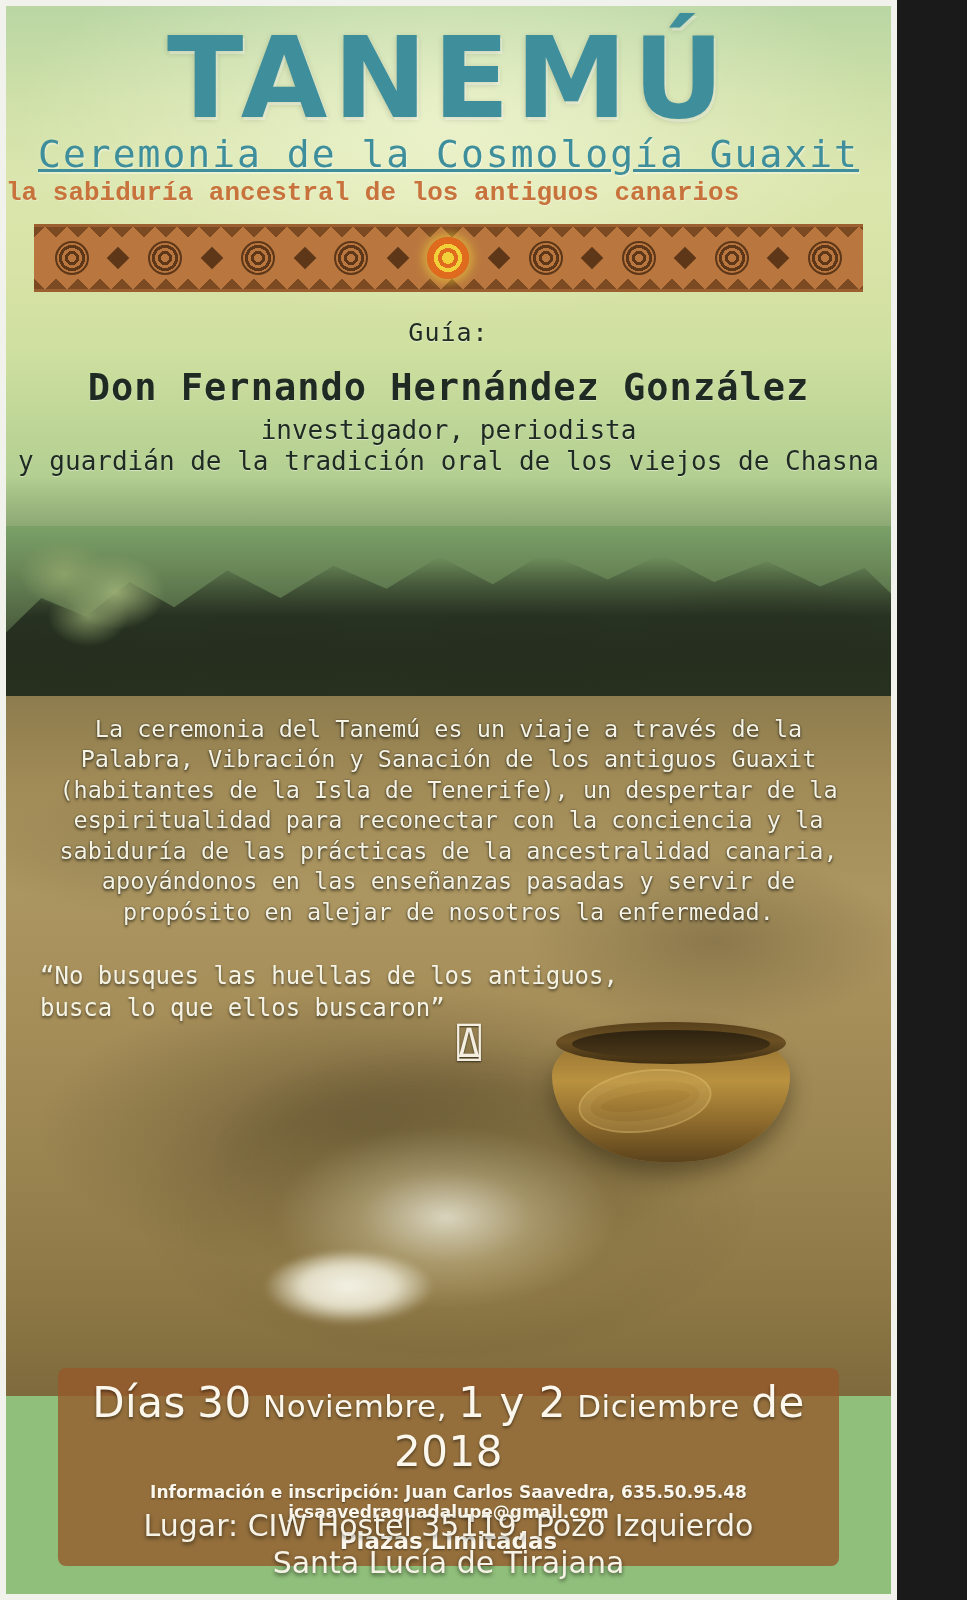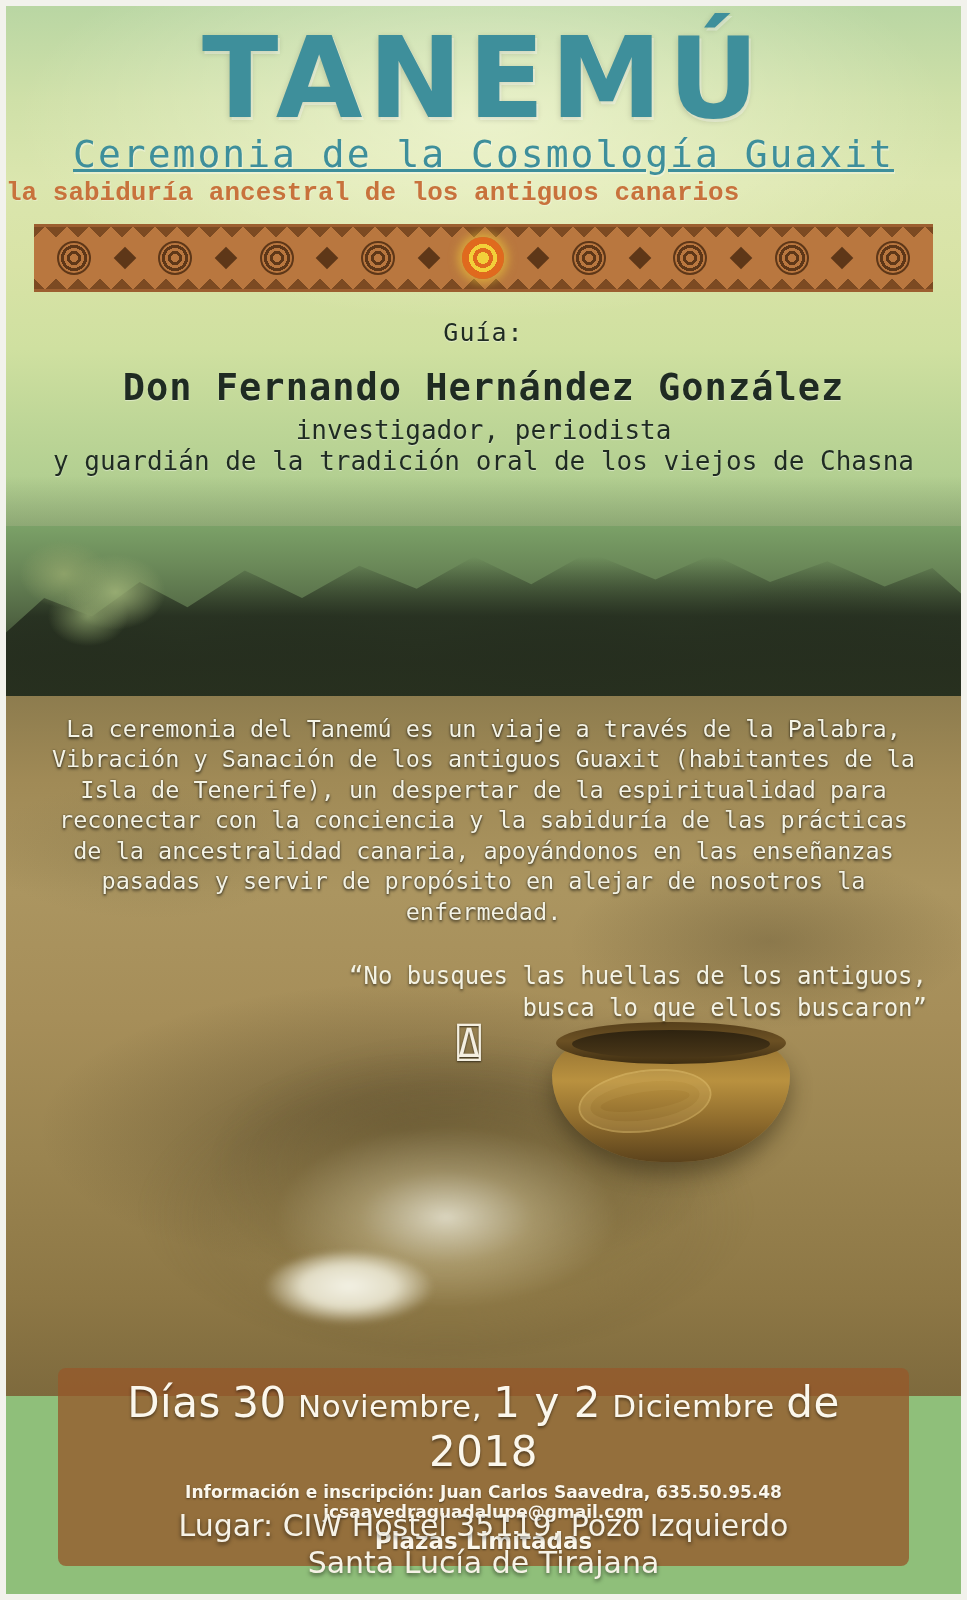--- a/index.html
+++ b/index.html
@@ -5,21 +5,21 @@
   html, body {
     margin: 0;
     padding: 0;
     background: #1a1a1a;
   }
   body {
     font-family: "DejaVu Sans Mono", monospace;
   }
   #poster {
     position: relative;
-    width: 967px;
+    width: 897px;
     height: 1600px;
     overflow: hidden;
     background: #8fbf7a;
     border: 6px solid #f2f2ec;
     box-sizing: border-box;
   }
   
   .bg-layer {
     position: absolute;
     left: 0; right: 0;
@@ -296,21 +296,21 @@
   .body-text {
     margin: 238px 34px 0 34px;
     text-align: center;
     color: #f4f3e4;
     font-size: 23.5px;
     line-height: 1.30;
     text-shadow: 0 2px 3px rgba(0,0,0,0.55), 0 0 2px rgba(0,0,0,0.5);
   }
   .quote {
     margin: 34px 34px 0 34px;
-    text-align: right;
+    text-align: left;
     color: #f4f3e4;
     font-size: 24px;
     line-height: 1.30;
     text-shadow: 0 2px 3px rgba(0,0,0,0.55);
   }
   
   .date-panel {
     position: absolute;
     left: 52px;
     right: 52px;

